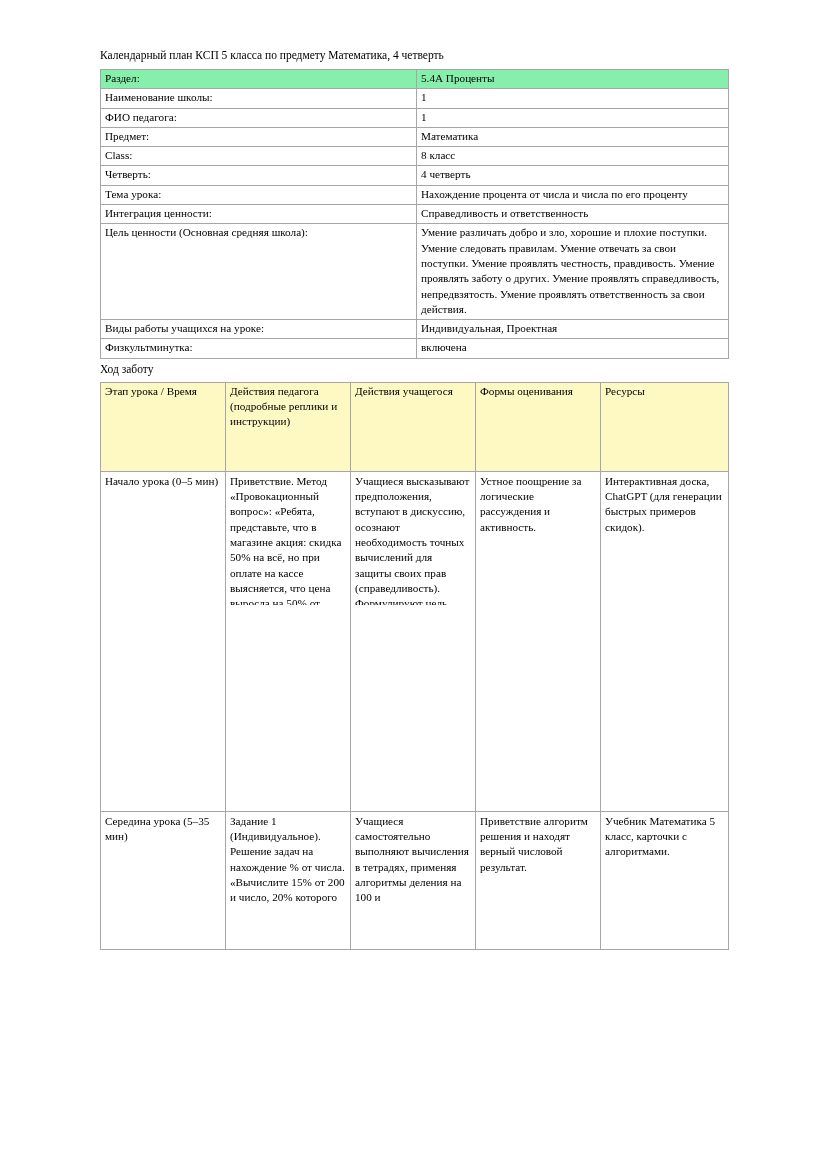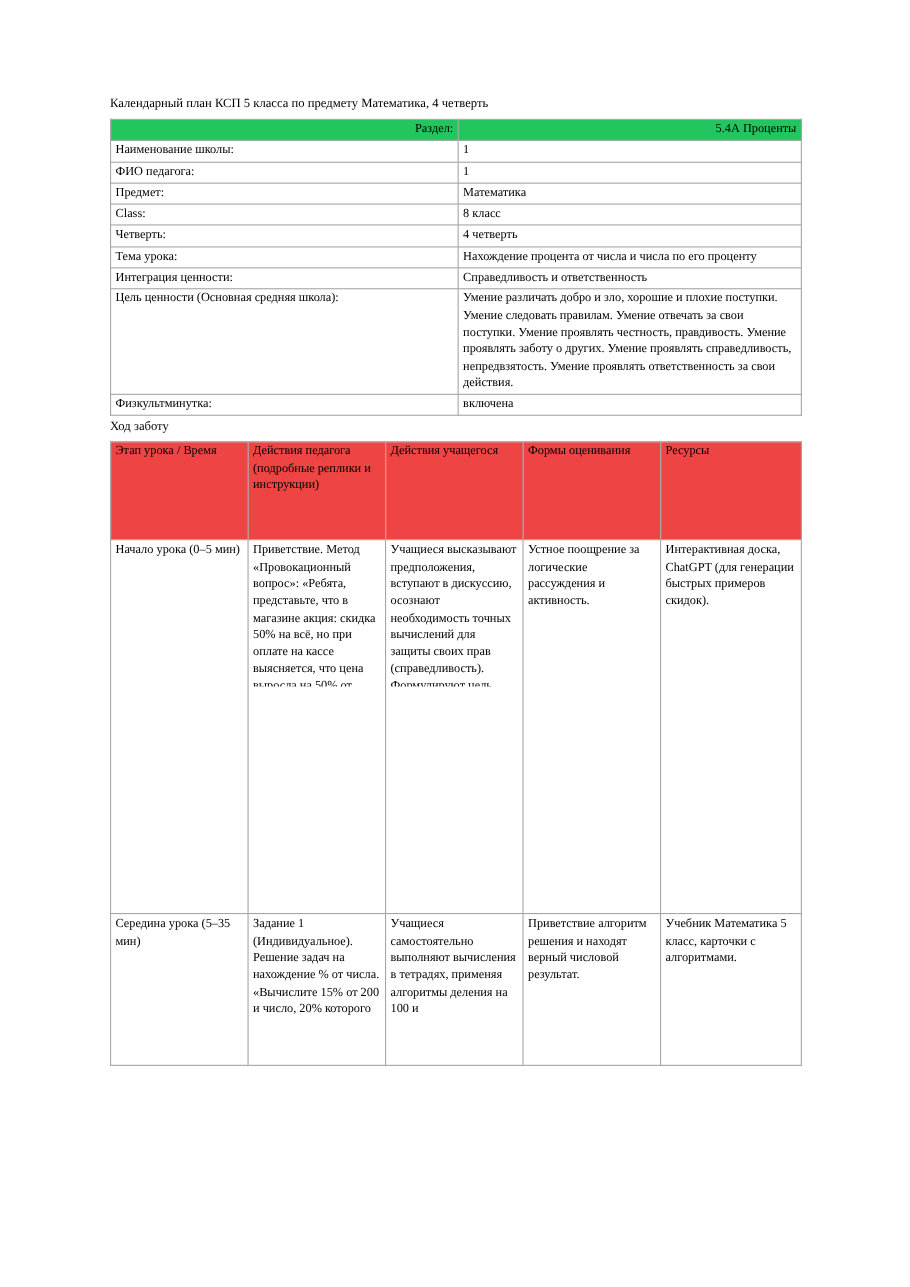--- a/index.html
+++ b/index.html
@@ -16,21 +16,21 @@
     overflow: hidden;
     position: relative;
   }
   .page {
     position: absolute;
     left: 0;
     top: 0;
     width: 827px;
     height: 1170px;
     box-sizing: border-box;
-    padding: 87px 99px 0 100px;
+    padding: 48px 99px 0 100px;
   }
   .doc-title {
     font-size: 11.5px;
     line-height: 14px;
     margin: 0 0 7px 0;
     white-space: nowrap;
   }
   .section-label {
     font-size: 11.5px;
     line-height: 14px;
@@ -48,32 +48,32 @@
     line-height: 15.3px;
     padding: 1px 4px 2px 4px;
     font-weight: normal;
     text-align: left;
     word-wrap: break-word;
     overflow-wrap: break-word;
   }
   
   table.info-table col.c-label { width: 316px; }
   table.info-table col.c-value { width: 312px; }
-  table.info-table tr.shaded td { background: #22c55e; text-align: right; }
+  table.info-table tr.shaded td { background: #86efac; }
   table.info-table td { height: 15px; }
 
   
   table.lesson-table { margin-top: 0; }
   table.lesson-table col.l1 { width: 125px; }
   table.lesson-table col.l2 { width: 125px; }
   table.lesson-table col.l3 { width: 125px; }
   table.lesson-table col.l4 { width: 125px; }
   table.lesson-table col.l5 { width: 128px; }
   table.lesson-table thead td {
-    background: #ef4444;
+    background: #fef9c3;
     height: 85px;
     font-family: Liberation Serif, serif;
   }
   table.lesson-table tbody td {
     padding-top: 2px;
   }
   .clip-row td {
     height: 133px;
     overflow: hidden;
     position: relative;
@@ -128,20 +128,24 @@
         </tr>
         <tr>
           <td>Интеграция ценности:</td>
           <td>Справедливость и ответственность</td>
         </tr>
         <tr>
           <td>Цель ценности (Основная средняя школа):</td>
           <td>Умение различать добро и зло, хорошие и плохие поступки. Умение следовать правилам. Умение отвечать за свои поступки. Умение проявлять честность, правдивость. Умение проявлять заботу о других. Умение проявлять справедливость, непредвзятость. Умение проявлять ответственность за свои действия.</td>
         </tr>
         <tr>
+          <td>Виды работы учащихся на уроке:</td>
+          <td>Индивидуальная, Проектная</td>
+        </tr>
+        <tr>
           <td>Физкультминутка:</td>
           <td>включена</td>
         </tr>
       </tbody>
   </table>
 
   <p class="section-label">Ход заботу</p>
 
   <table class="lesson-table">
     <colgroup>

